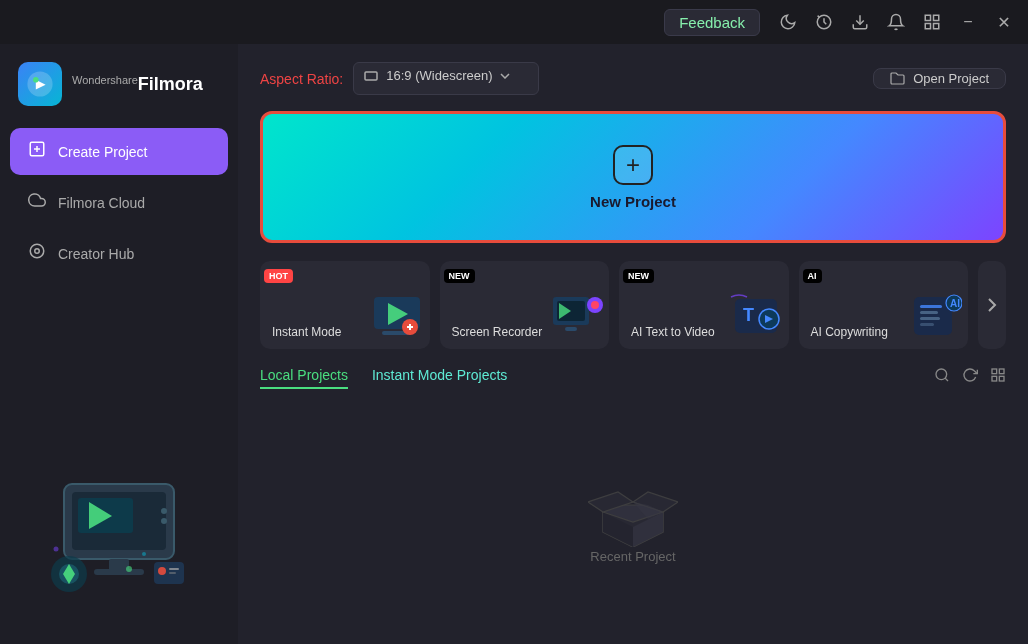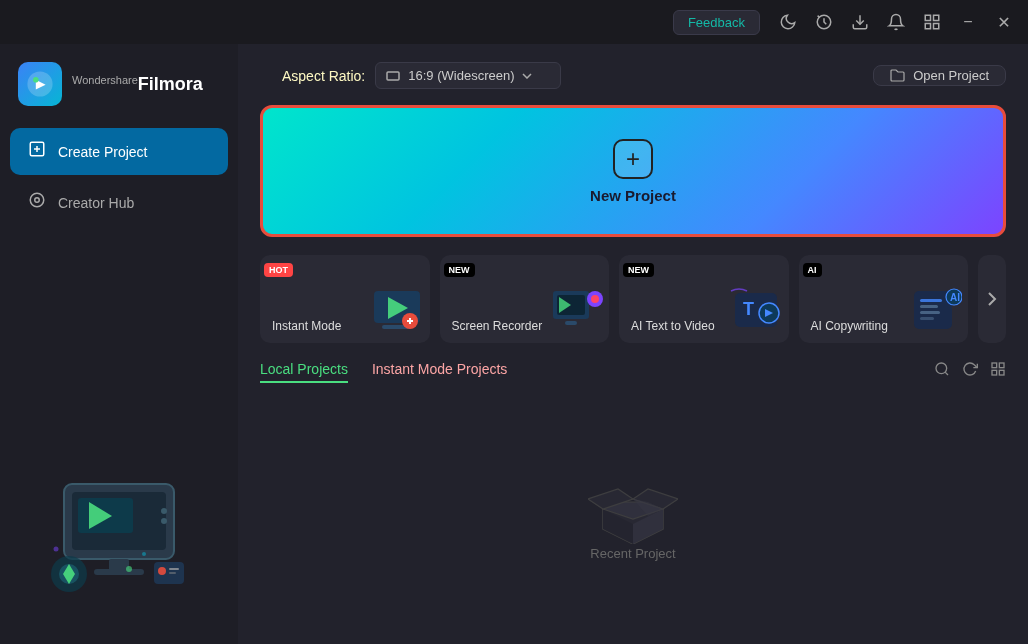--- a/index.html
+++ b/index.html
@@ -26,22 +26,22 @@
     }
     .title-bar-actions {
       display: flex;
       align-items: center;
       gap: 4px;
     }
     .feedback-btn {
       background: #2a2a35;
       border: 1px solid #3a3a4a;
       border-radius: 6px;
-      color: #14b8a6;
-      font-size: 13px;
+      color: #86efac;
+      font-size: 15px;
       padding: 4px 14px;
       cursor: pointer;
       margin-right: 8px;
     }
     .title-icon-btn {
       width: 32px;
       height: 32px;
       border-radius: 6px;
       background: transparent;
       border: none;
@@ -96,21 +96,21 @@
       align-items: center;
       gap: 12px;
       padding: 12px 18px;
       border-radius: 10px;
       margin: 2px 10px;
       cursor: pointer;
       font-size: 14px;
       color: #aaa;
     }
     .nav-item.active {
-      background: #0369a1;
+      background: #8b5cf6;
       color: #fff;
     }
     .nav-icon { font-size: 17px; }
 
     .sidebar-illustration {
       margin-top: auto;
       padding: 20px;
       display: flex;
       justify-content: center;
       align-items: flex-end;
@@ -131,28 +131,28 @@
       display: flex;
       align-items: center;
       justify-content: space-between;
       margin-bottom: 16px;
     }
     .aspect-ratio-left {
       display: flex;
       align-items: center;
       gap: 10px;
     }
-    .aspect-label { font-size: 14px; color: #fef9c3; margin-left: 22px; }
+    .aspect-label { font-size: 14px; color: #ef4444; }
     .aspect-select {
       background: #2a2a35;
       border: 1px solid #3a3a48;
       border-radius: 6px;
       color: #ccc;
       font-size: 13px;
-      padding: 5px 28px 5px 10px;
+      padding: 5px 28px 11px 10px;
       cursor: pointer;
       display: flex;
       align-items: center;
       gap: 8px;
       position: relative;
     }
     .open-project-btn {
       background: #2a2a35;
       border: 1px solid #3a3a48;
       border-radius: 8px;
@@ -258,21 +258,21 @@
     .project-tabs {
       display: flex;
       align-items: flex-start;
       justify-content: space-between;
       margin-bottom: 16px;
       flex-shrink: 0;
     }
     .tabs-left { display: flex; gap: 24px; }
     .tab-item {
       font-size: 14px;
-      color: #fca5a5;
+      color: #5eead4;
       cursor: pointer;
       padding-bottom: 4px;
     }
     .tab-item.active {
       color: #4ade80;
       border-bottom: 2px solid #4ade80;
     }
     .tabs-right { display: flex; gap: 12px; align-items: center; }
     .tab-action-icon { font-size: 16px; color: #888; cursor: pointer; }
 
@@ -371,20 +371,28 @@
       <span class="nav-icon">
         <svg width="18" height="18" viewBox="0 0 24 24" fill="none" stroke="currentColor" stroke-width="2">
           <rect x="3" y="3" width="18" height="18" rx="2"></rect>
           <line x1="12" y1="8" x2="12" y2="16"></line>
           <line x1="8" y1="12" x2="16" y2="12"></line>
         </svg>
       </span>
       <span>Create Project</span>
     </div>
 
+    <div class="nav-item">
+      <span class="nav-icon">
+        <svg width="18" height="18" viewBox="0 0 24 24" fill="none" stroke="currentColor" stroke-width="2">
+          <path d="M18 10h-1.26A8 8 0 1 0 9 20h9a5 5 0 0 0 0-10z"></path>
+        </svg>
+      </span>
+      <span>Filmora Cloud</span>
+    </div>
 
     <div class="nav-item">
       <span class="nav-icon">
         <svg width="18" height="18" viewBox="0 0 24 24" fill="none" stroke="currentColor" stroke-width="2">
           <circle cx="12" cy="12" r="3"></circle>
           <circle cx="12" cy="12" r="9"></circle>
         </svg>
       </span>
       <span>Creator Hub</span>
     </div>

